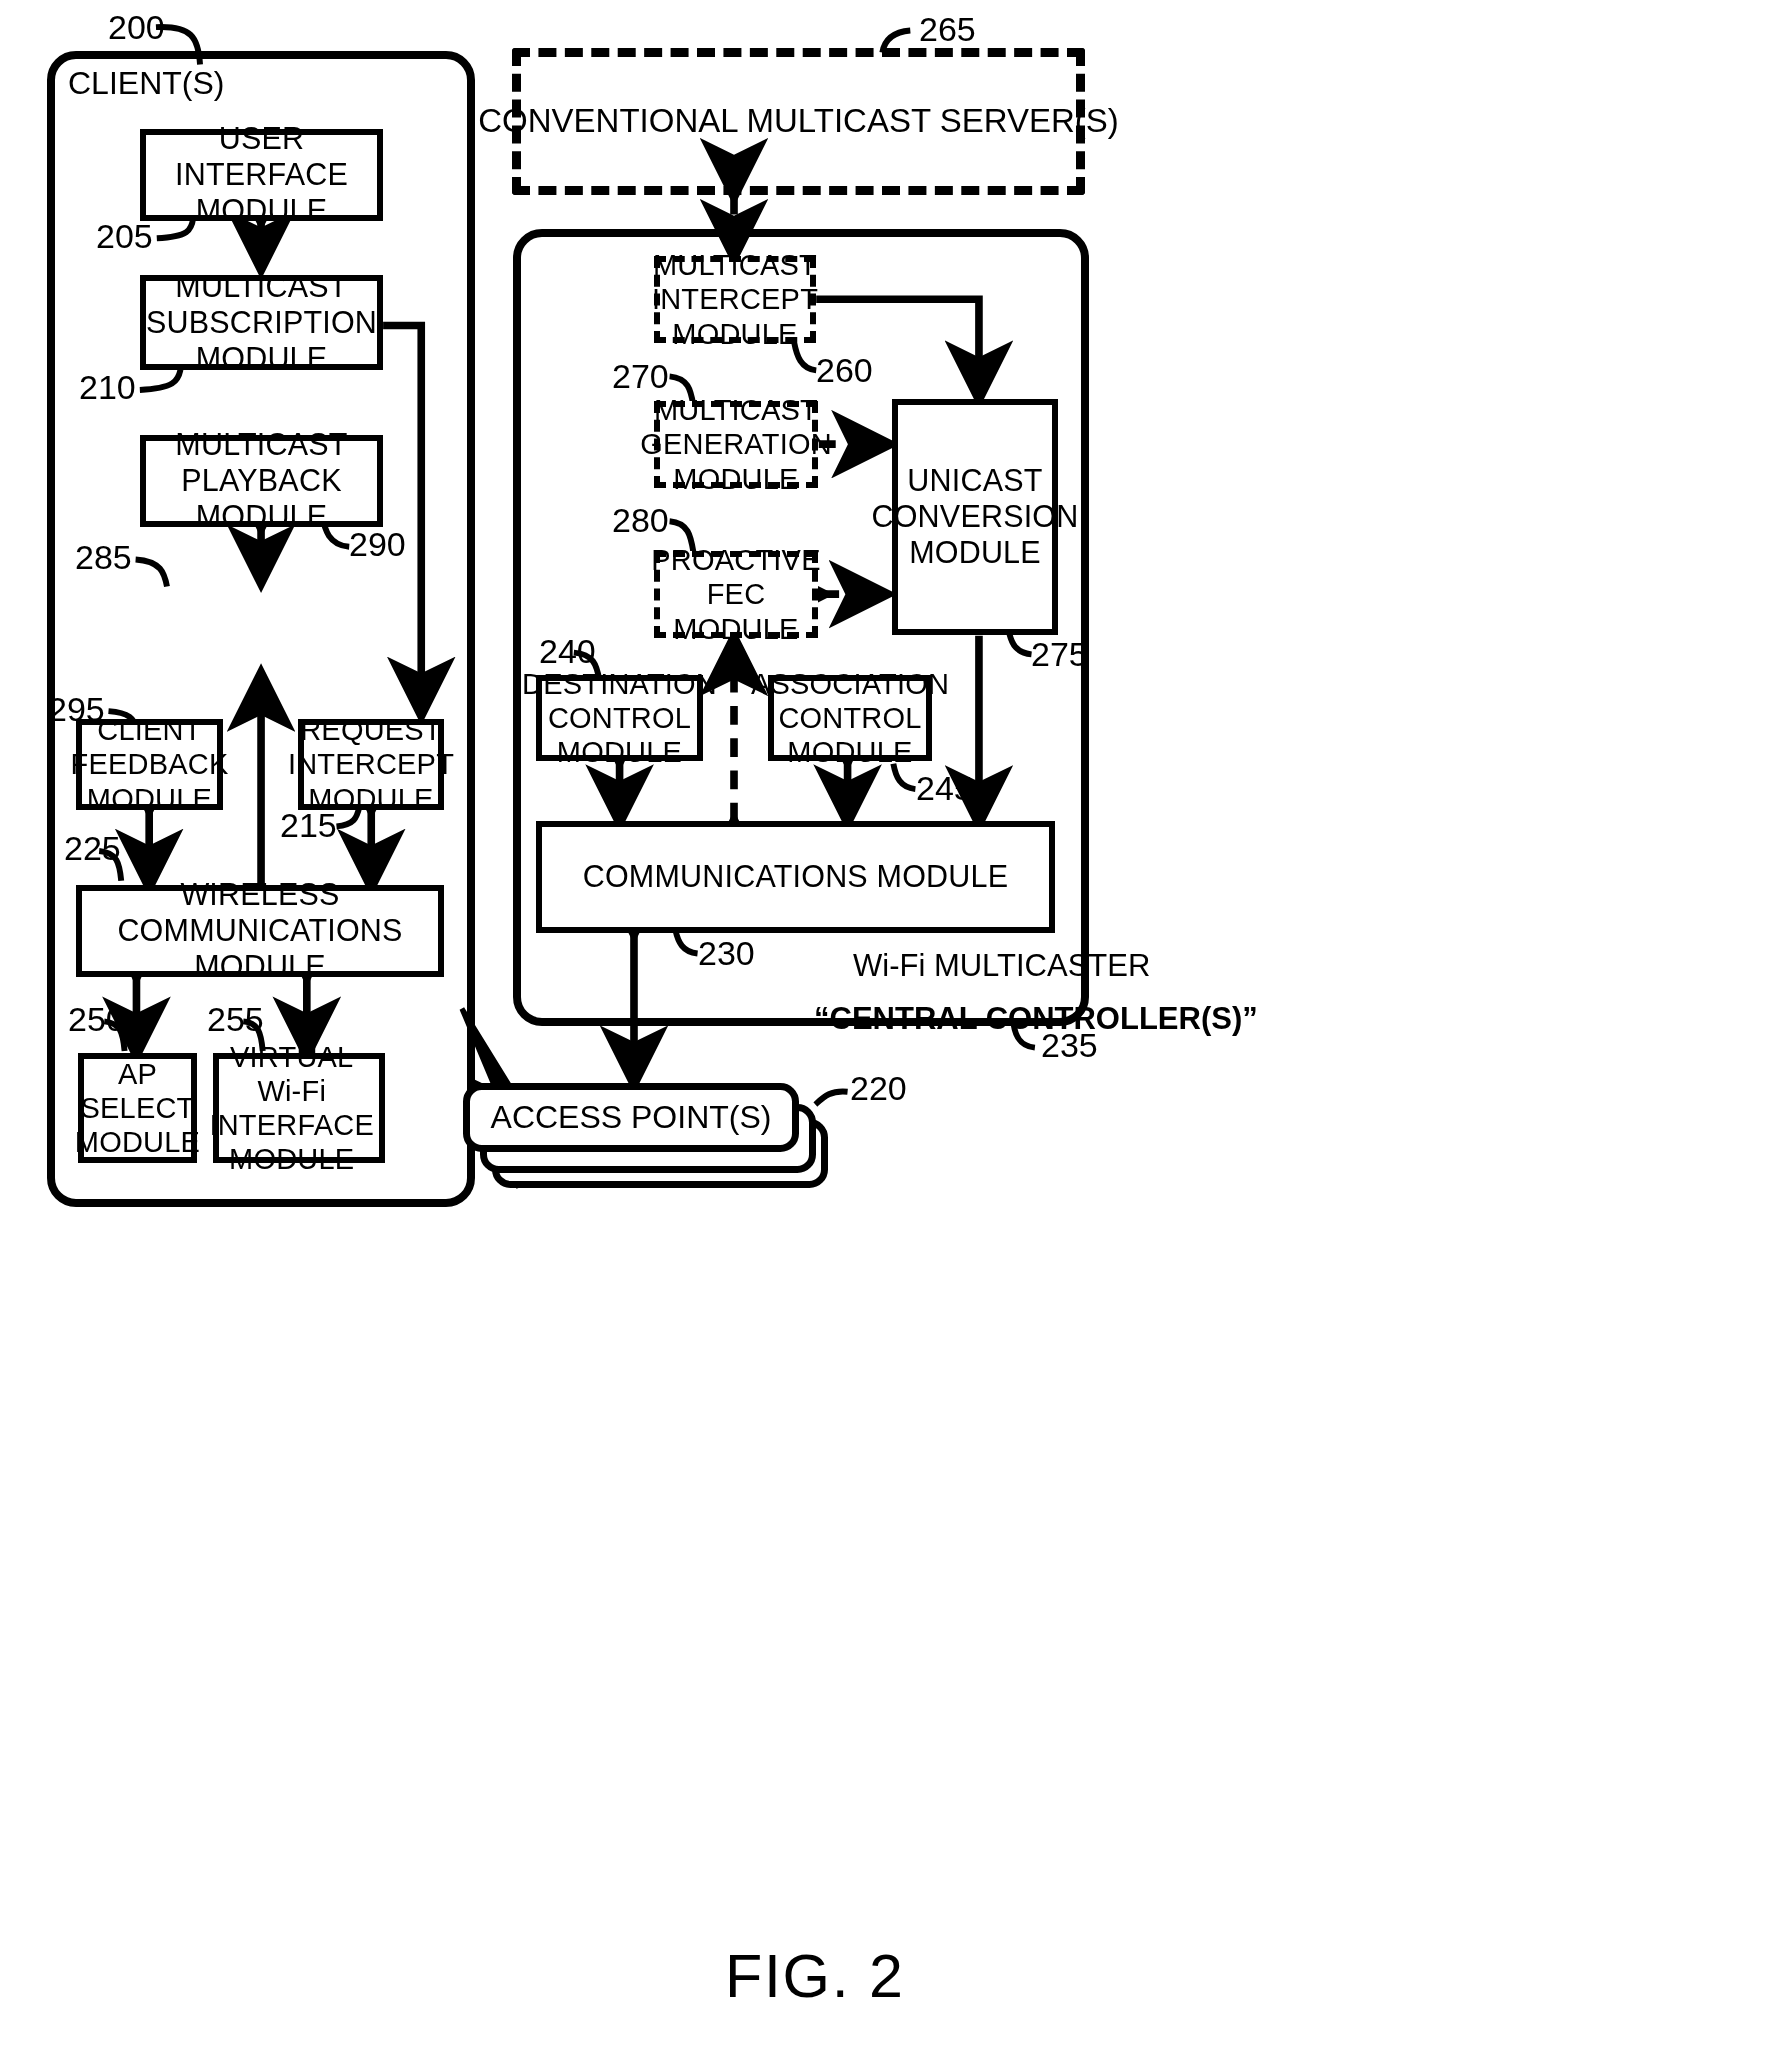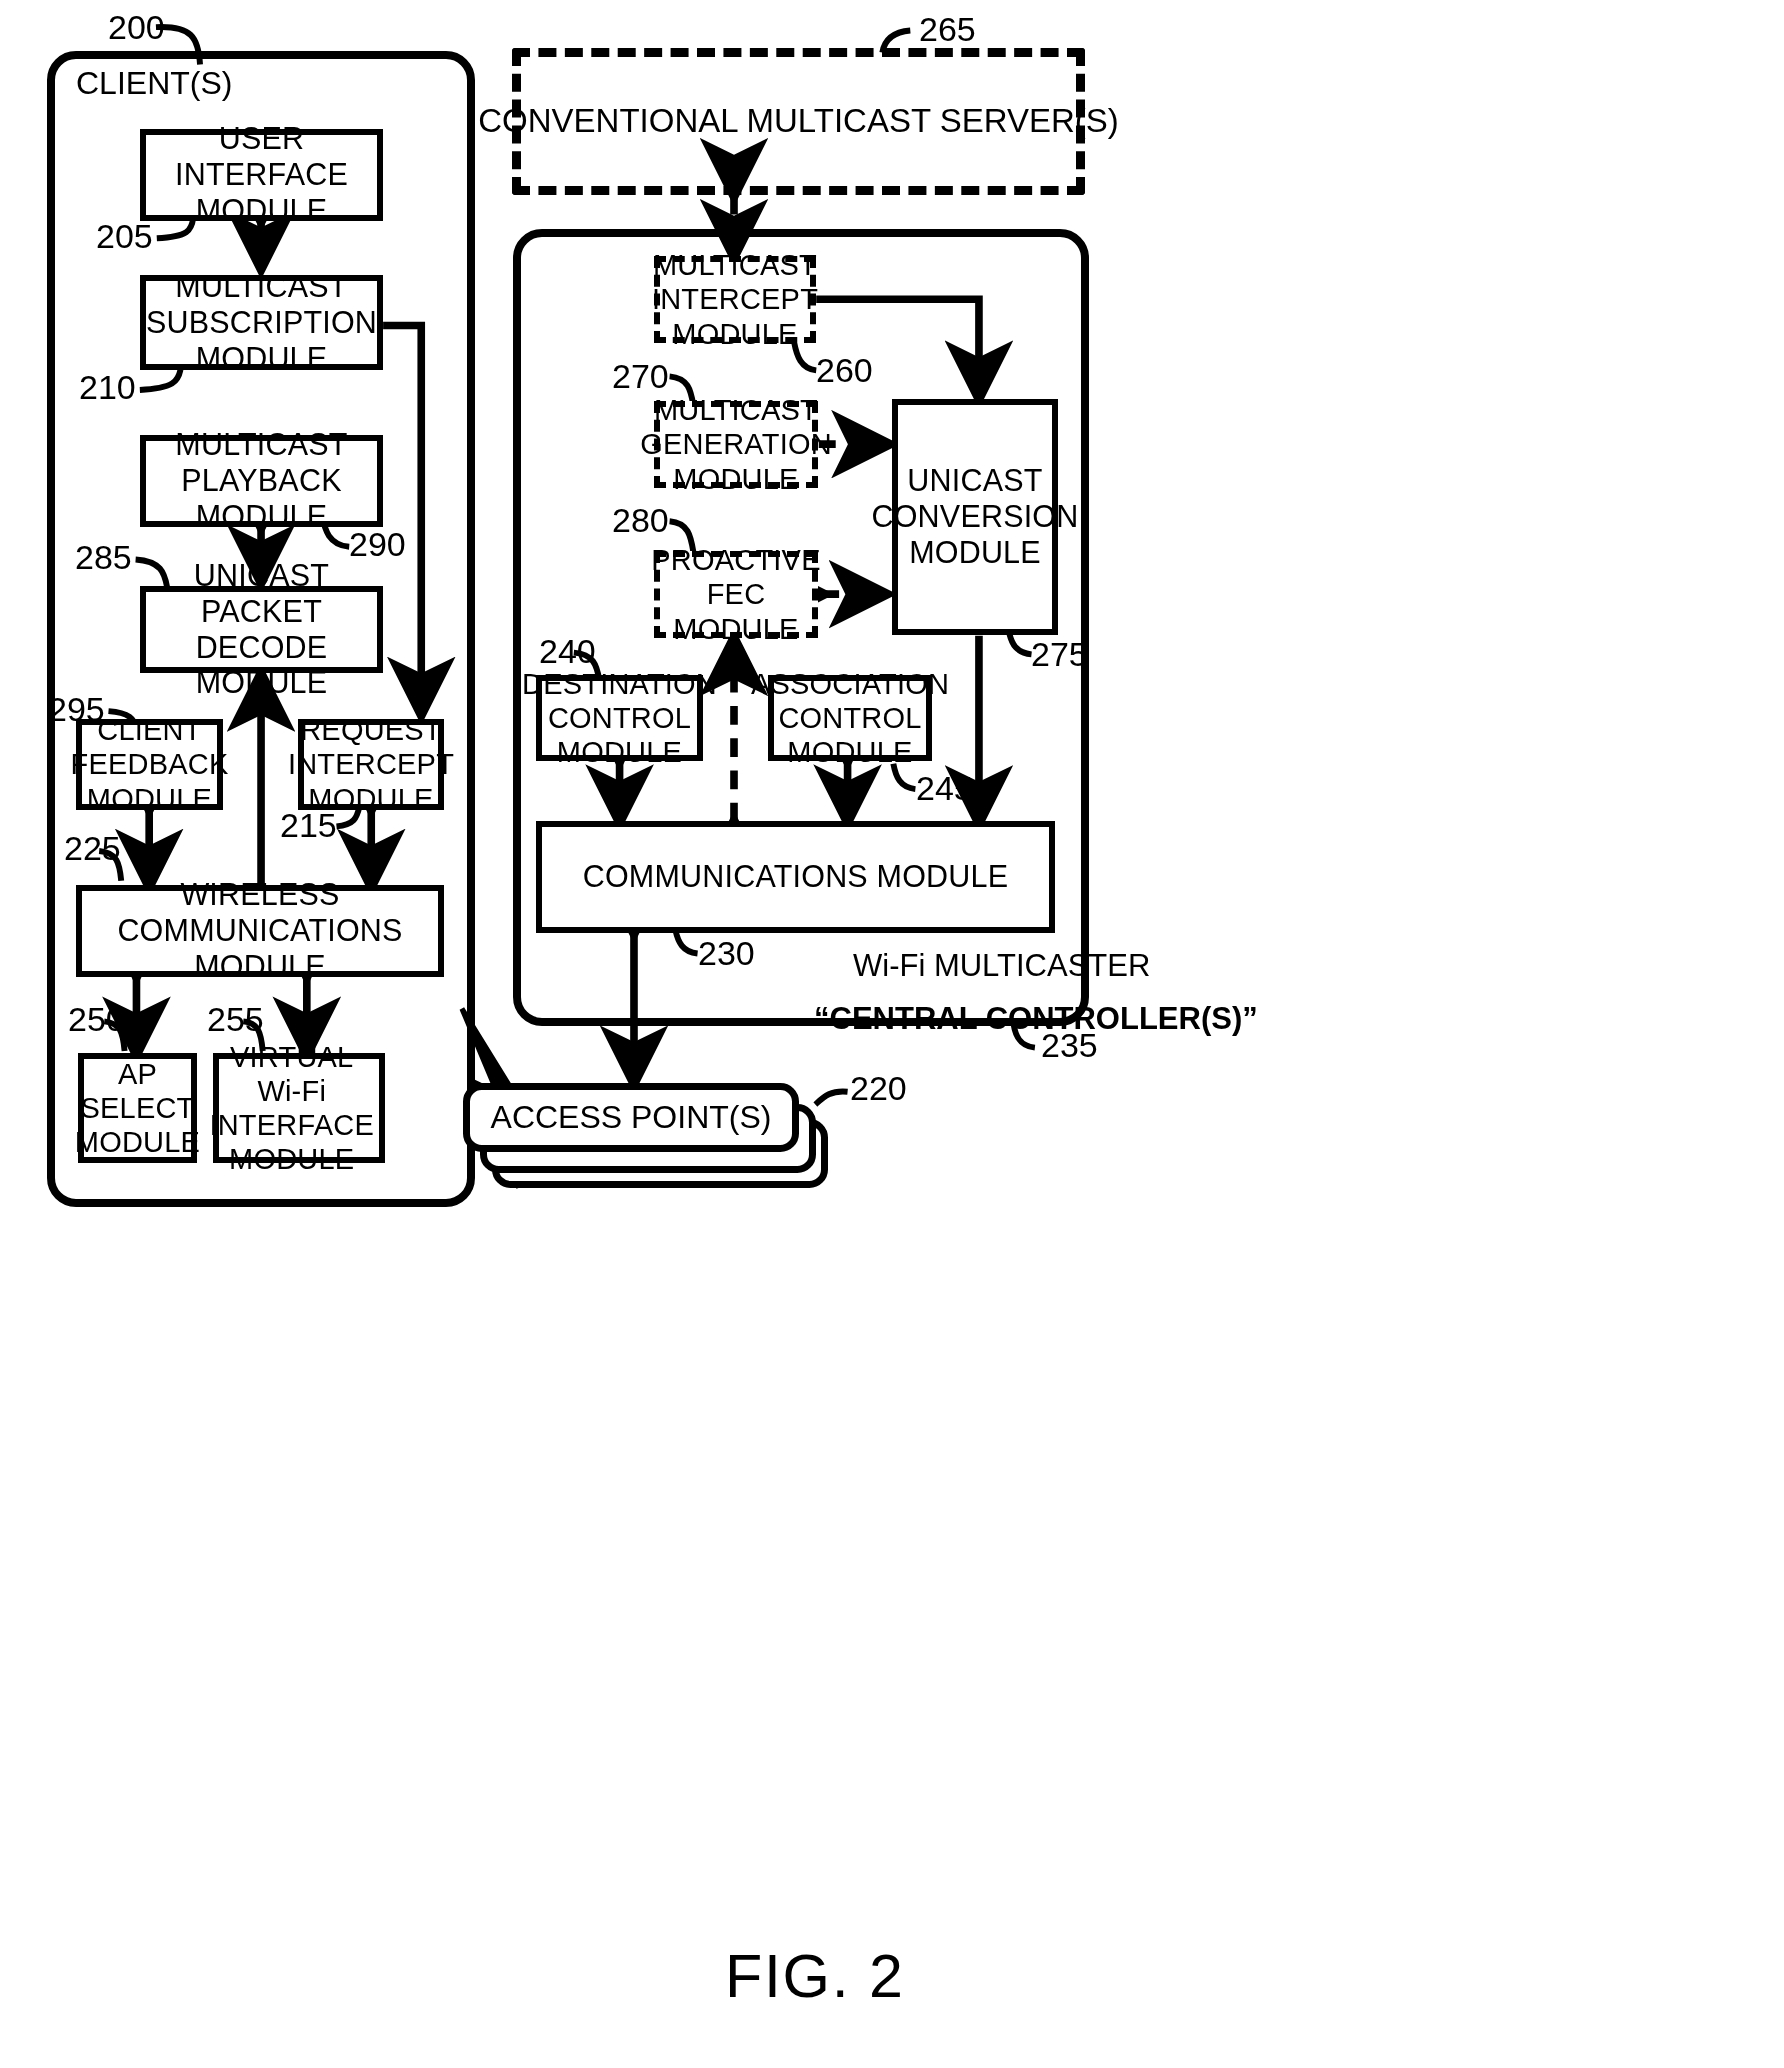--- a/index.html
+++ b/index.html
@@ -169,21 +169,21 @@
 
       <path d="M1000,1288 C980,1286 972,1294 962,1303" stroke-width="7"></path>
 
       <path d="M545,1190 L587,1290 L564,1279 L601,1351 L575,1333 L612,1401
                L597,1335 L620,1353 L586,1281 L608,1292 Z" stroke-width="6" fill="#000"></path>
     </g>
   </svg>
 
   <div class="abs panel" style="left:47px; top:51px; width:428px; height:1156px;"></div>
 
-  <div class="abs label" style="left:68px; top:66px;margin-left:8px;">CLIENT(S)</div>
+  <div class="abs label" style="left:68px; top:66px;">CLIENT(S)</div>
 
   <div class="abs ref" style="left:108px; top:10.2px;">200</div>
 
   <div class="abs module" style="left:140px; top:129px; width:243px; height:92px;">
     <span style="white-space:pre-line;">USER INTERFACE
 MODULE</span>
   </div>
   <div class="abs ref" style="left:96px; top:219px;">205</div>
 
   <div class="abs module" style="left:140px; top:275px; width:243px; height:95px;">
@@ -192,24 +192,20 @@
 MODULE</span>
   </div>
   <div class="abs ref" style="left:79px; top:370px;">210</div>
 
   <div class="abs module" style="left:140px; top:435px; width:243px; height:92px;">
     <span style="white-space:pre-line;">MULTICAST
 PLAYBACK MODULE</span>
   </div>
   <div class="abs ref" style="left:349px; top:527px;">290</div>
 
-  <div class="abs module" style="left:140px; top:586px; width:243px; height:87px;">
-    <span style="white-space:pre-line;">UNICAST PACKET
-DECODE MODULE</span>
-  </div>
   <div class="abs ref" style="left:75px; top:540px;">285</div>
 
   <div class="abs module small" style="left:76px; top:719px; width:147px; height:91px;">
     <span style="white-space:pre-line;">CLIENT
 FEEDBACK
 MODULE</span>
   </div>
   <div class="abs ref" style="left:48px; top:692px;">295</div>
 
   <div class="abs module small" style="left:298px; top:719px; width:146px; height:91px;align-items:center;">

